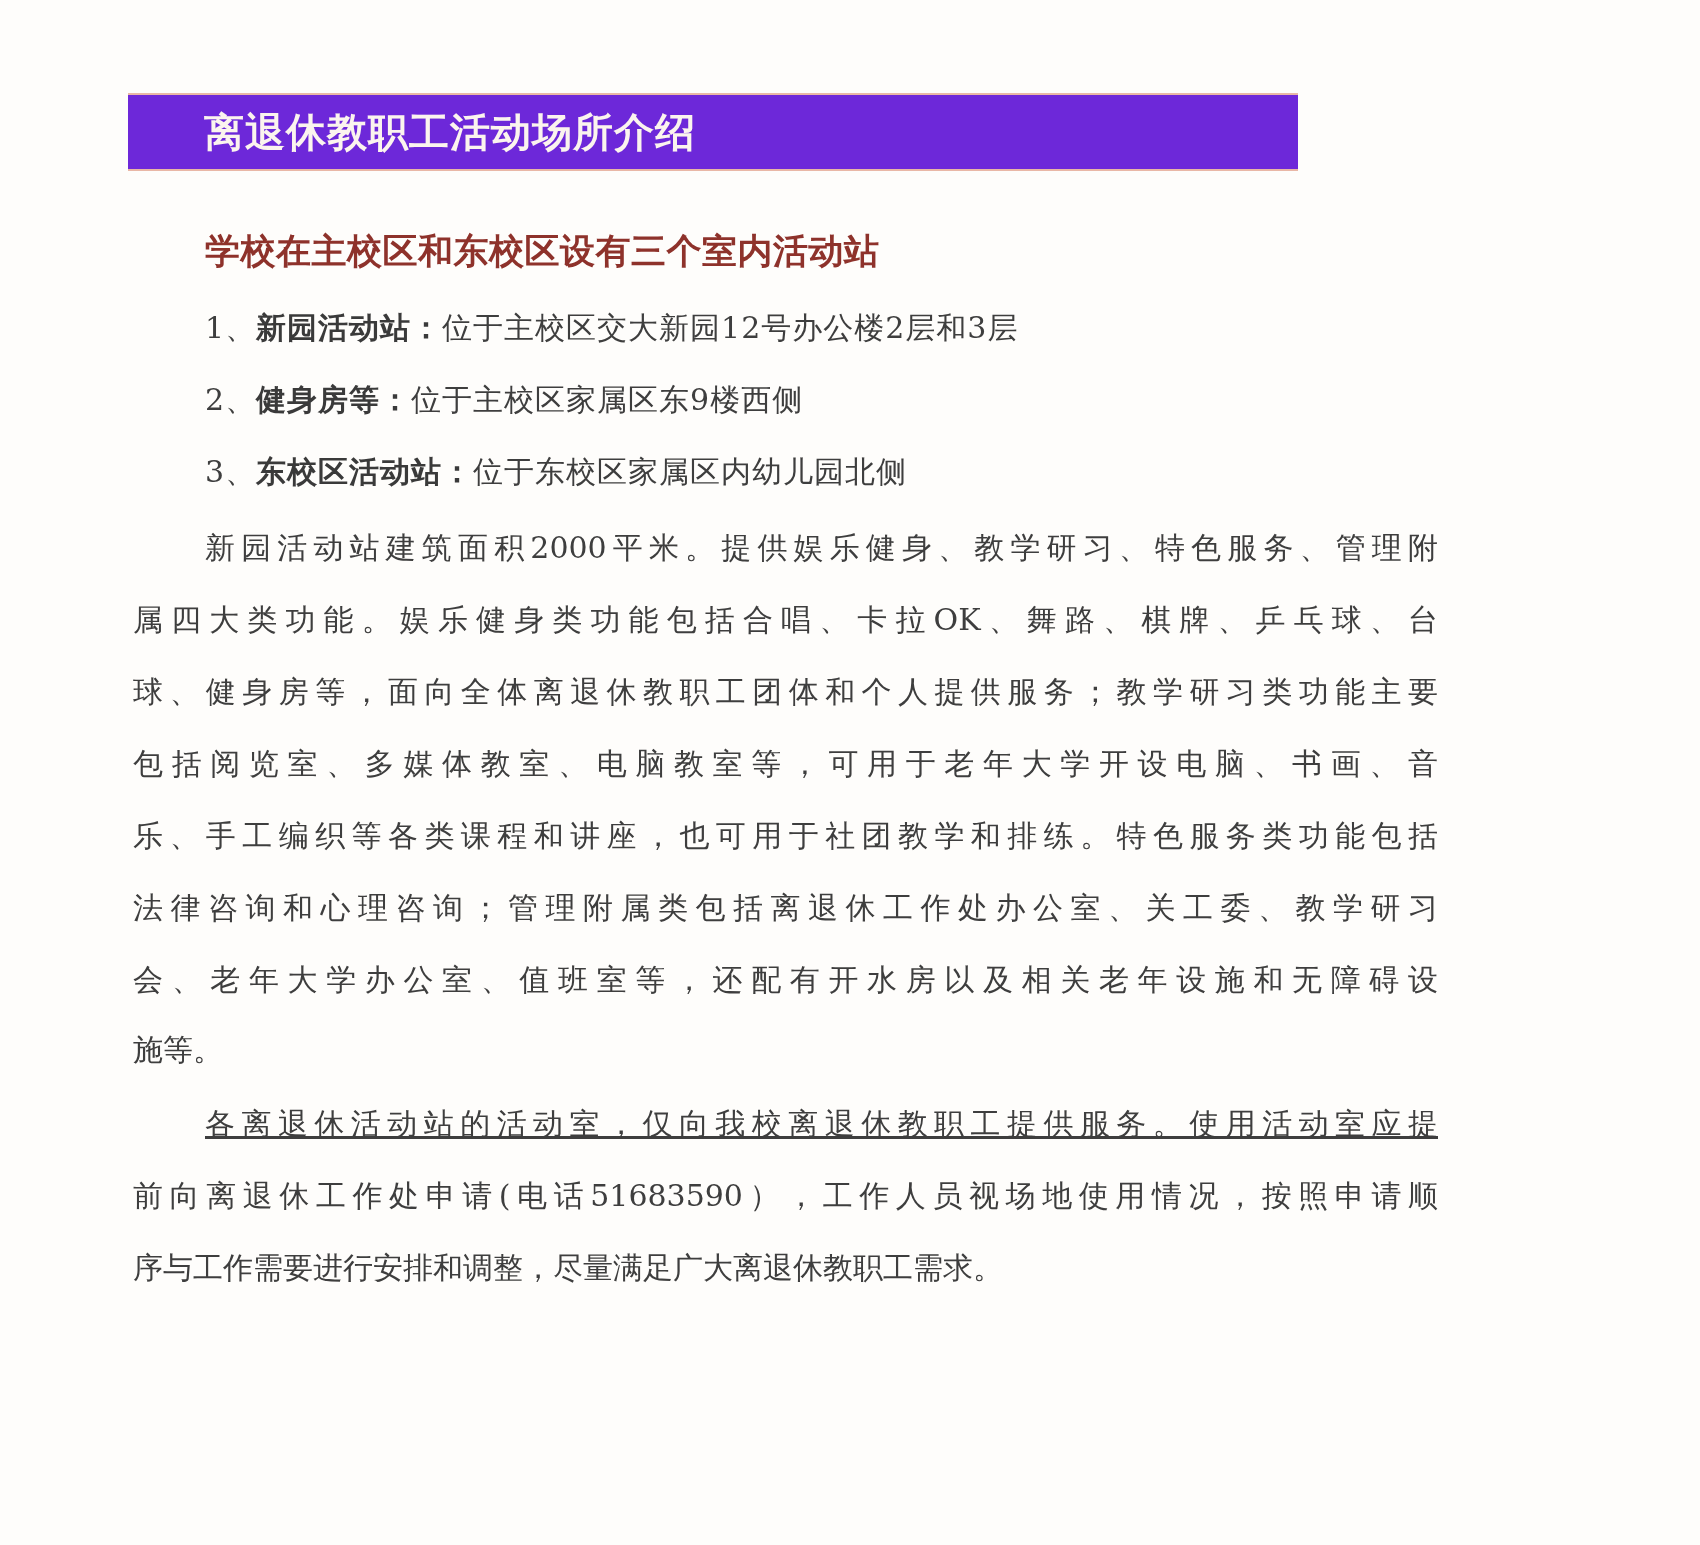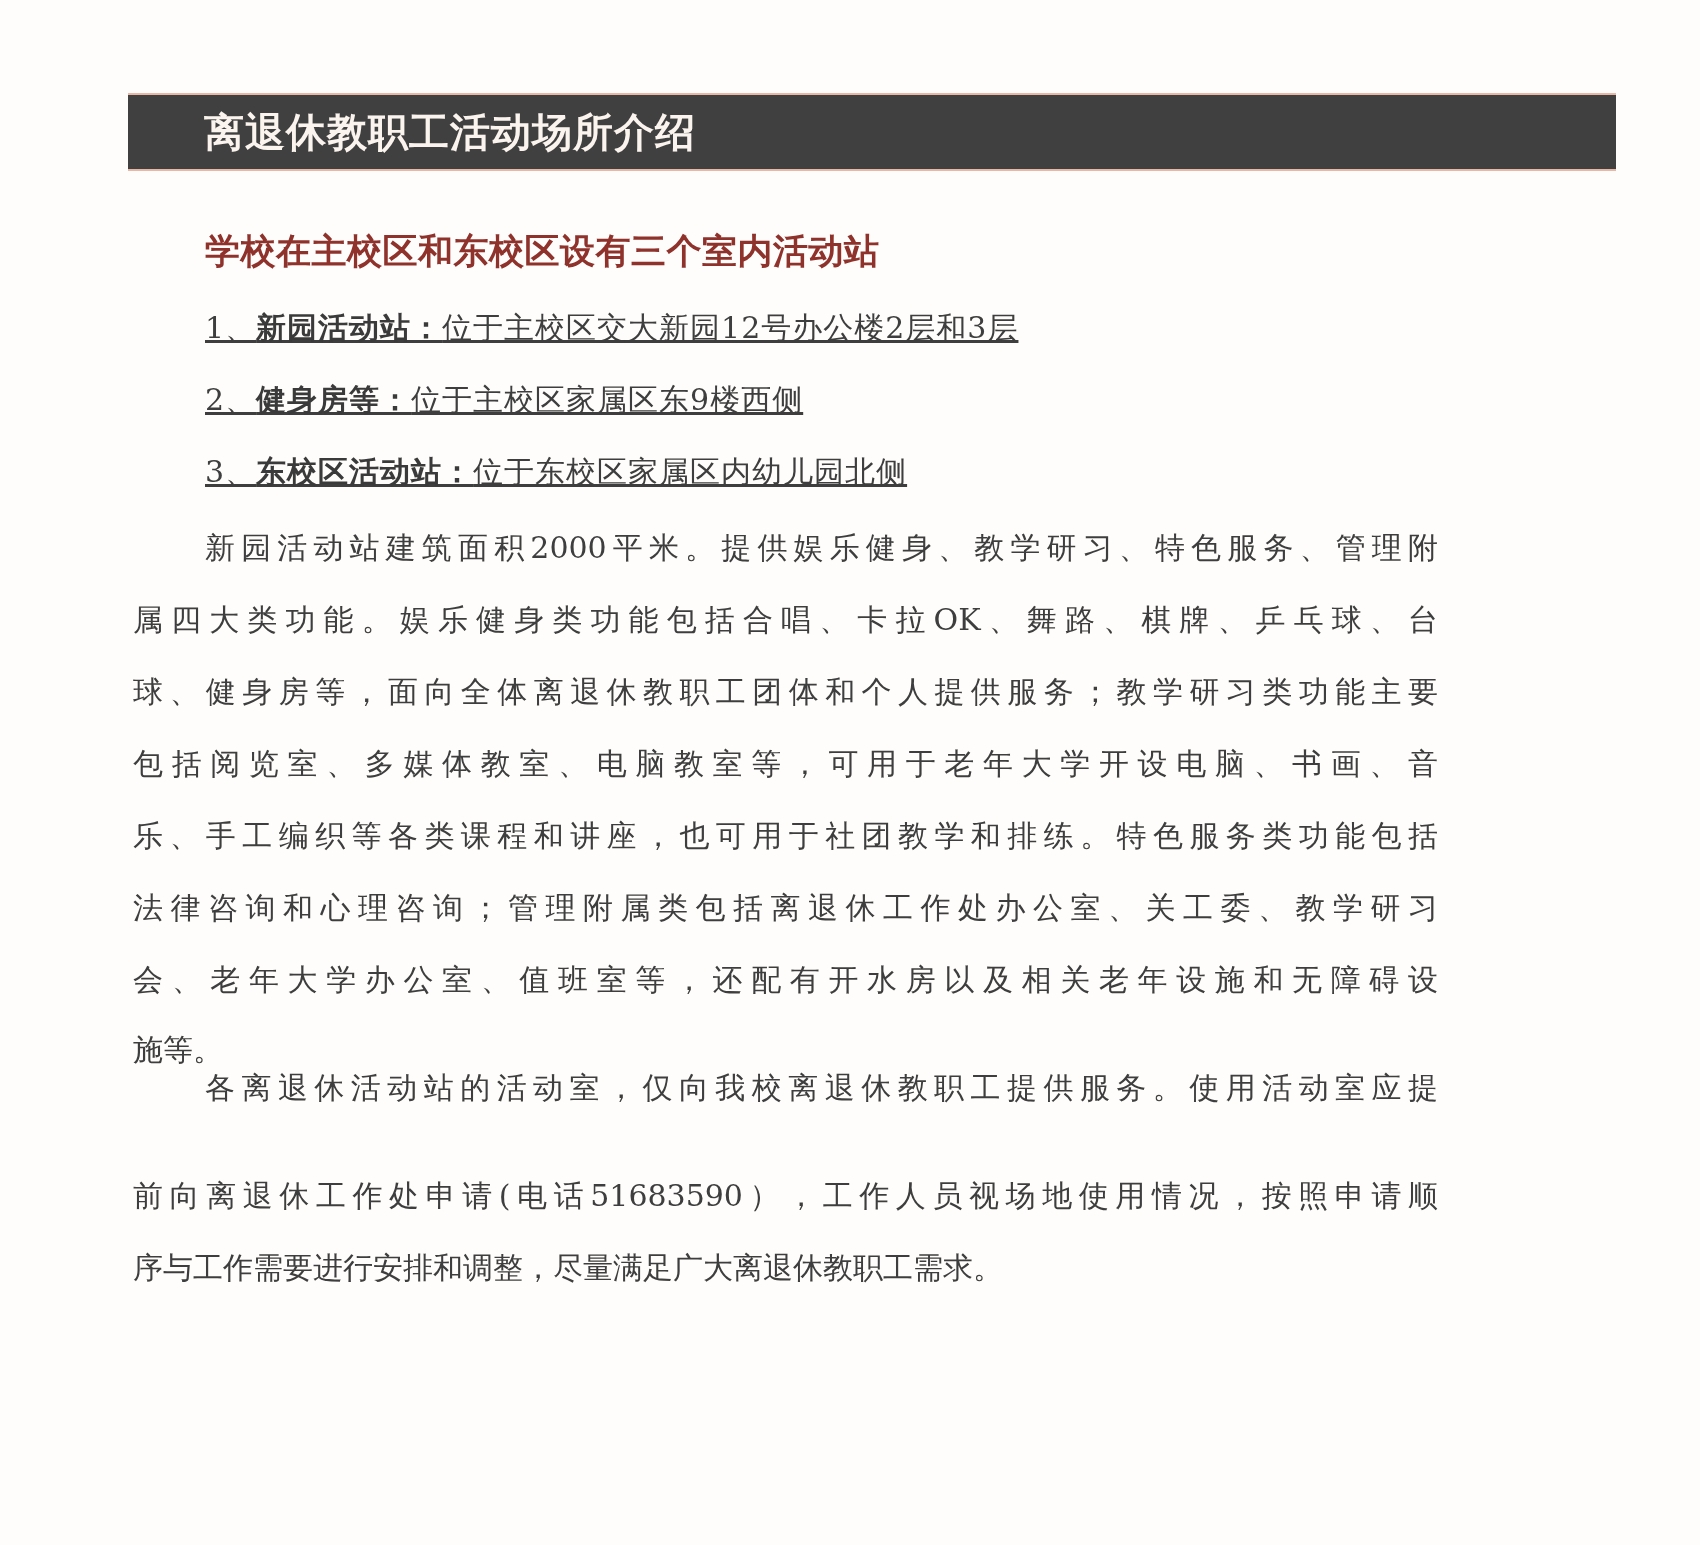--- a/index.html
+++ b/index.html
@@ -1,34 +1,34 @@
 <!DOCTYPE html>
 <html><head>
 <meta charset="utf-8">
 <style>
   html, body { margin:0; padding:0; }
   body {
     width:1700px; height:1545px; background:#fefdfb; position:relative; overflow:hidden;
     font-family:"DejaVu Serif","Liberation Serif",serif; color:#3e3e3e;
   }
   .banner {
-    position:absolute; left:128px; top:95px; width:1488px; height:74px;
-    background:#404040;
+    position:absolute; left:128px; top:95px; width:1170px; height:74px;
+    background:#6d28d9;
     box-shadow:0 -2px 0 #e9b7a6, 0 2px 0 #e9b7a6;
   }
   .banner-title {
     position:absolute; left:76px; top:10px;
     font-size:40px; font-weight:bold; color:#fbf4ee; letter-spacing:1px;
     white-space:nowrap;
   }
   .subhead {
     position:absolute; left:205px; top:228px;
     font-size:35px; font-weight:bold; color:#8e322b; letter-spacing:0.5px; white-space:nowrap;
   }
-  .item { position:absolute; left:205px; font-size:30px; white-space:nowrap; letter-spacing:1px;text-decoration:underline; }
+  .item { position:absolute; left:205px; font-size:30px; white-space:nowrap; letter-spacing:1px; }
   .item .name { font-weight:bold; color:#3a3a3a; }
   .line {
     position:absolute; left:133px; width:1305px; font-size:30px; white-space:nowrap;
     text-align-last:justify; text-align:justify; letter-spacing:0;
   }
   .line.indent { left:205px; width:1233px; }
   .line.last { text-align-last:left; }
 </style>
 </head>
 <body>
@@ -54,16 +54,16 @@
   <div class="line" style="top:600px;">属四大类功能。娱乐健身类功能包括合唱、卡拉OK、舞路、棋牌、乒乓球、台</div>
   <div class="line" style="top:672px;">球、健身房等，面向全体离退休教职工团体和个人提供服务；教学研习类功能主要</div>
   <div class="line" style="top:744px;">包括阅览室、多媒体教室、电脑教室等，可用于老年大学开设电脑、书画、音</div>
   <div class="line" style="top:816px;">乐、手工编织等各类课程和讲座，也可用于社团教学和排练。特色服务类功能包括</div>
   <div class="line" style="top:888px;">法律咨询和心理咨询；管理附属类包括离退休工作处办公室、关工委、教学研习</div>
   <div class="line" style="top:960px;">会、老年大学办公室、值班室等，还配有开水房以及相关老年设施和无障碍设</div>
   <div class="line last" style="top:1030px;">施等。</div>
 </div>
 
 <div>
-  <div class="line indent" style="top:1068px;">各离退休活动站的活动室，仅向我校离退休教职工提供服务。使用活动室应提</div>
+  <div class="line indent" style="top:1104px;text-decoration:underline;">各离退休活动站的活动室，仅向我校离退休教职工提供服务。使用活动室应提</div>
   <div class="line" style="top:1176px;">前向离退休工作处申请(电话51683590），工作人员视场地使用情况，按照申请顺</div>
   <div class="line last" style="top:1248px;">序与工作需要进行安排和调整，尽量满足广大离退休教职工需求。</div>
 </div>
 
 </body></html>

